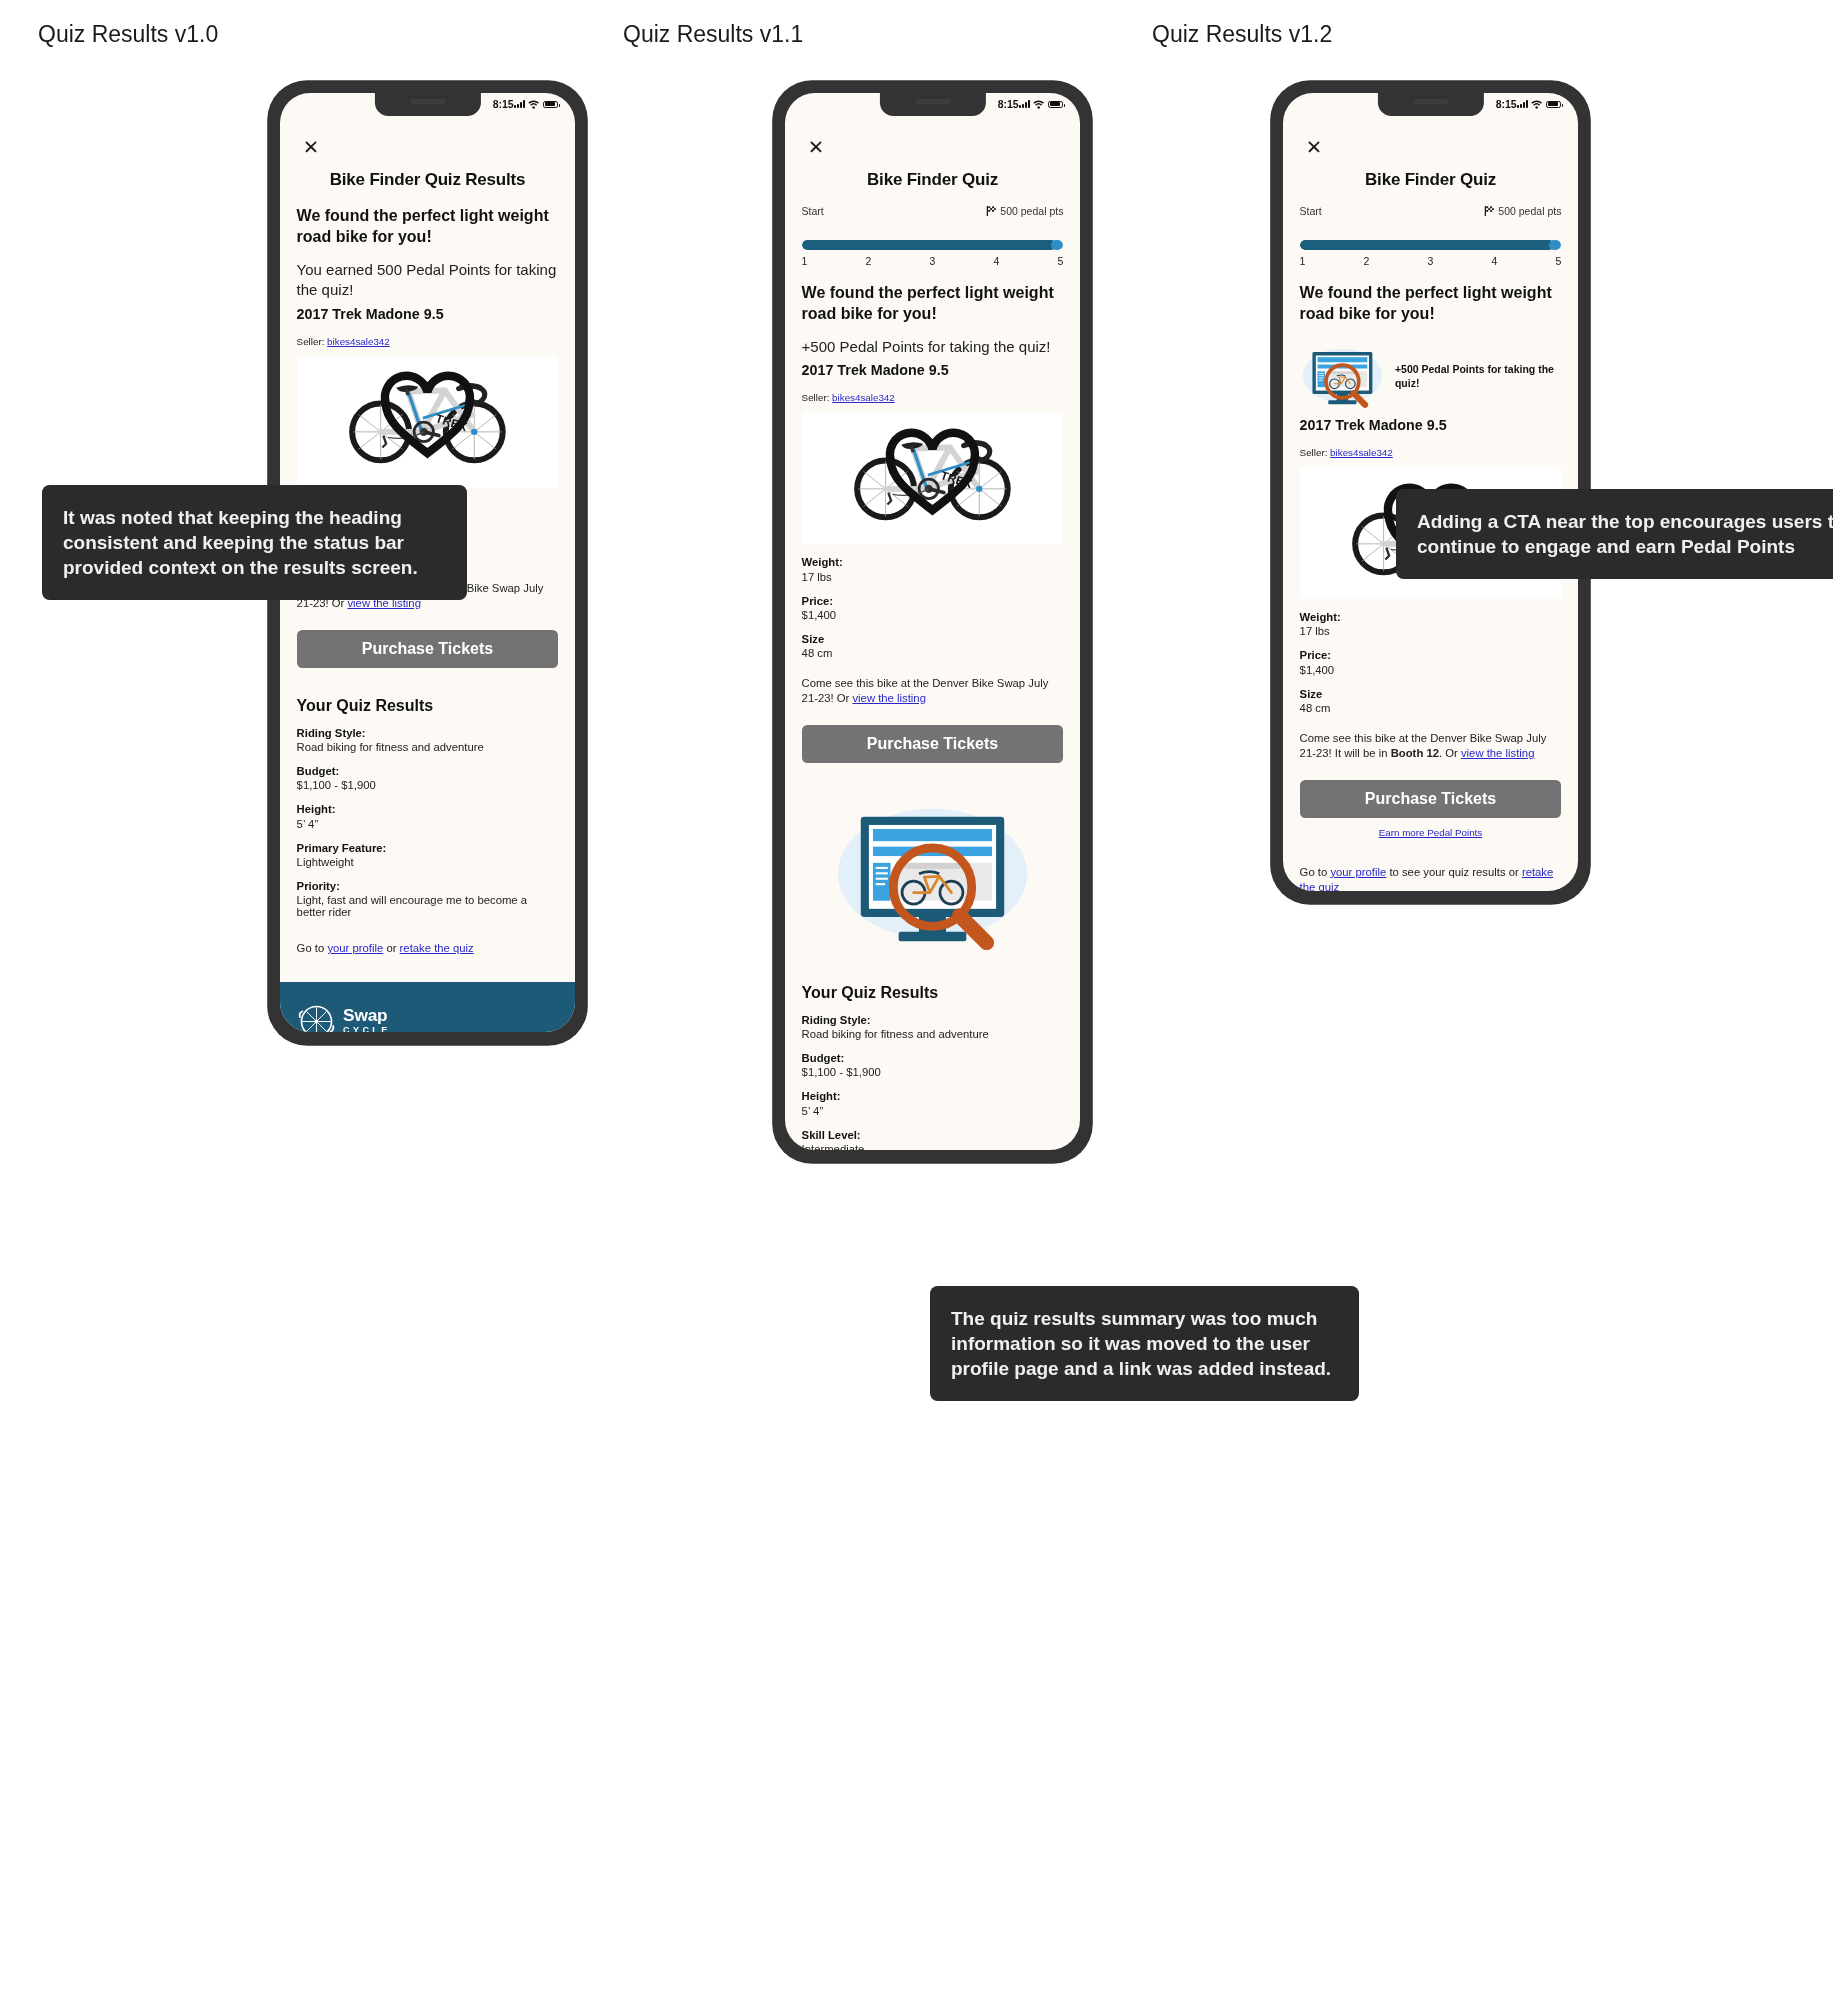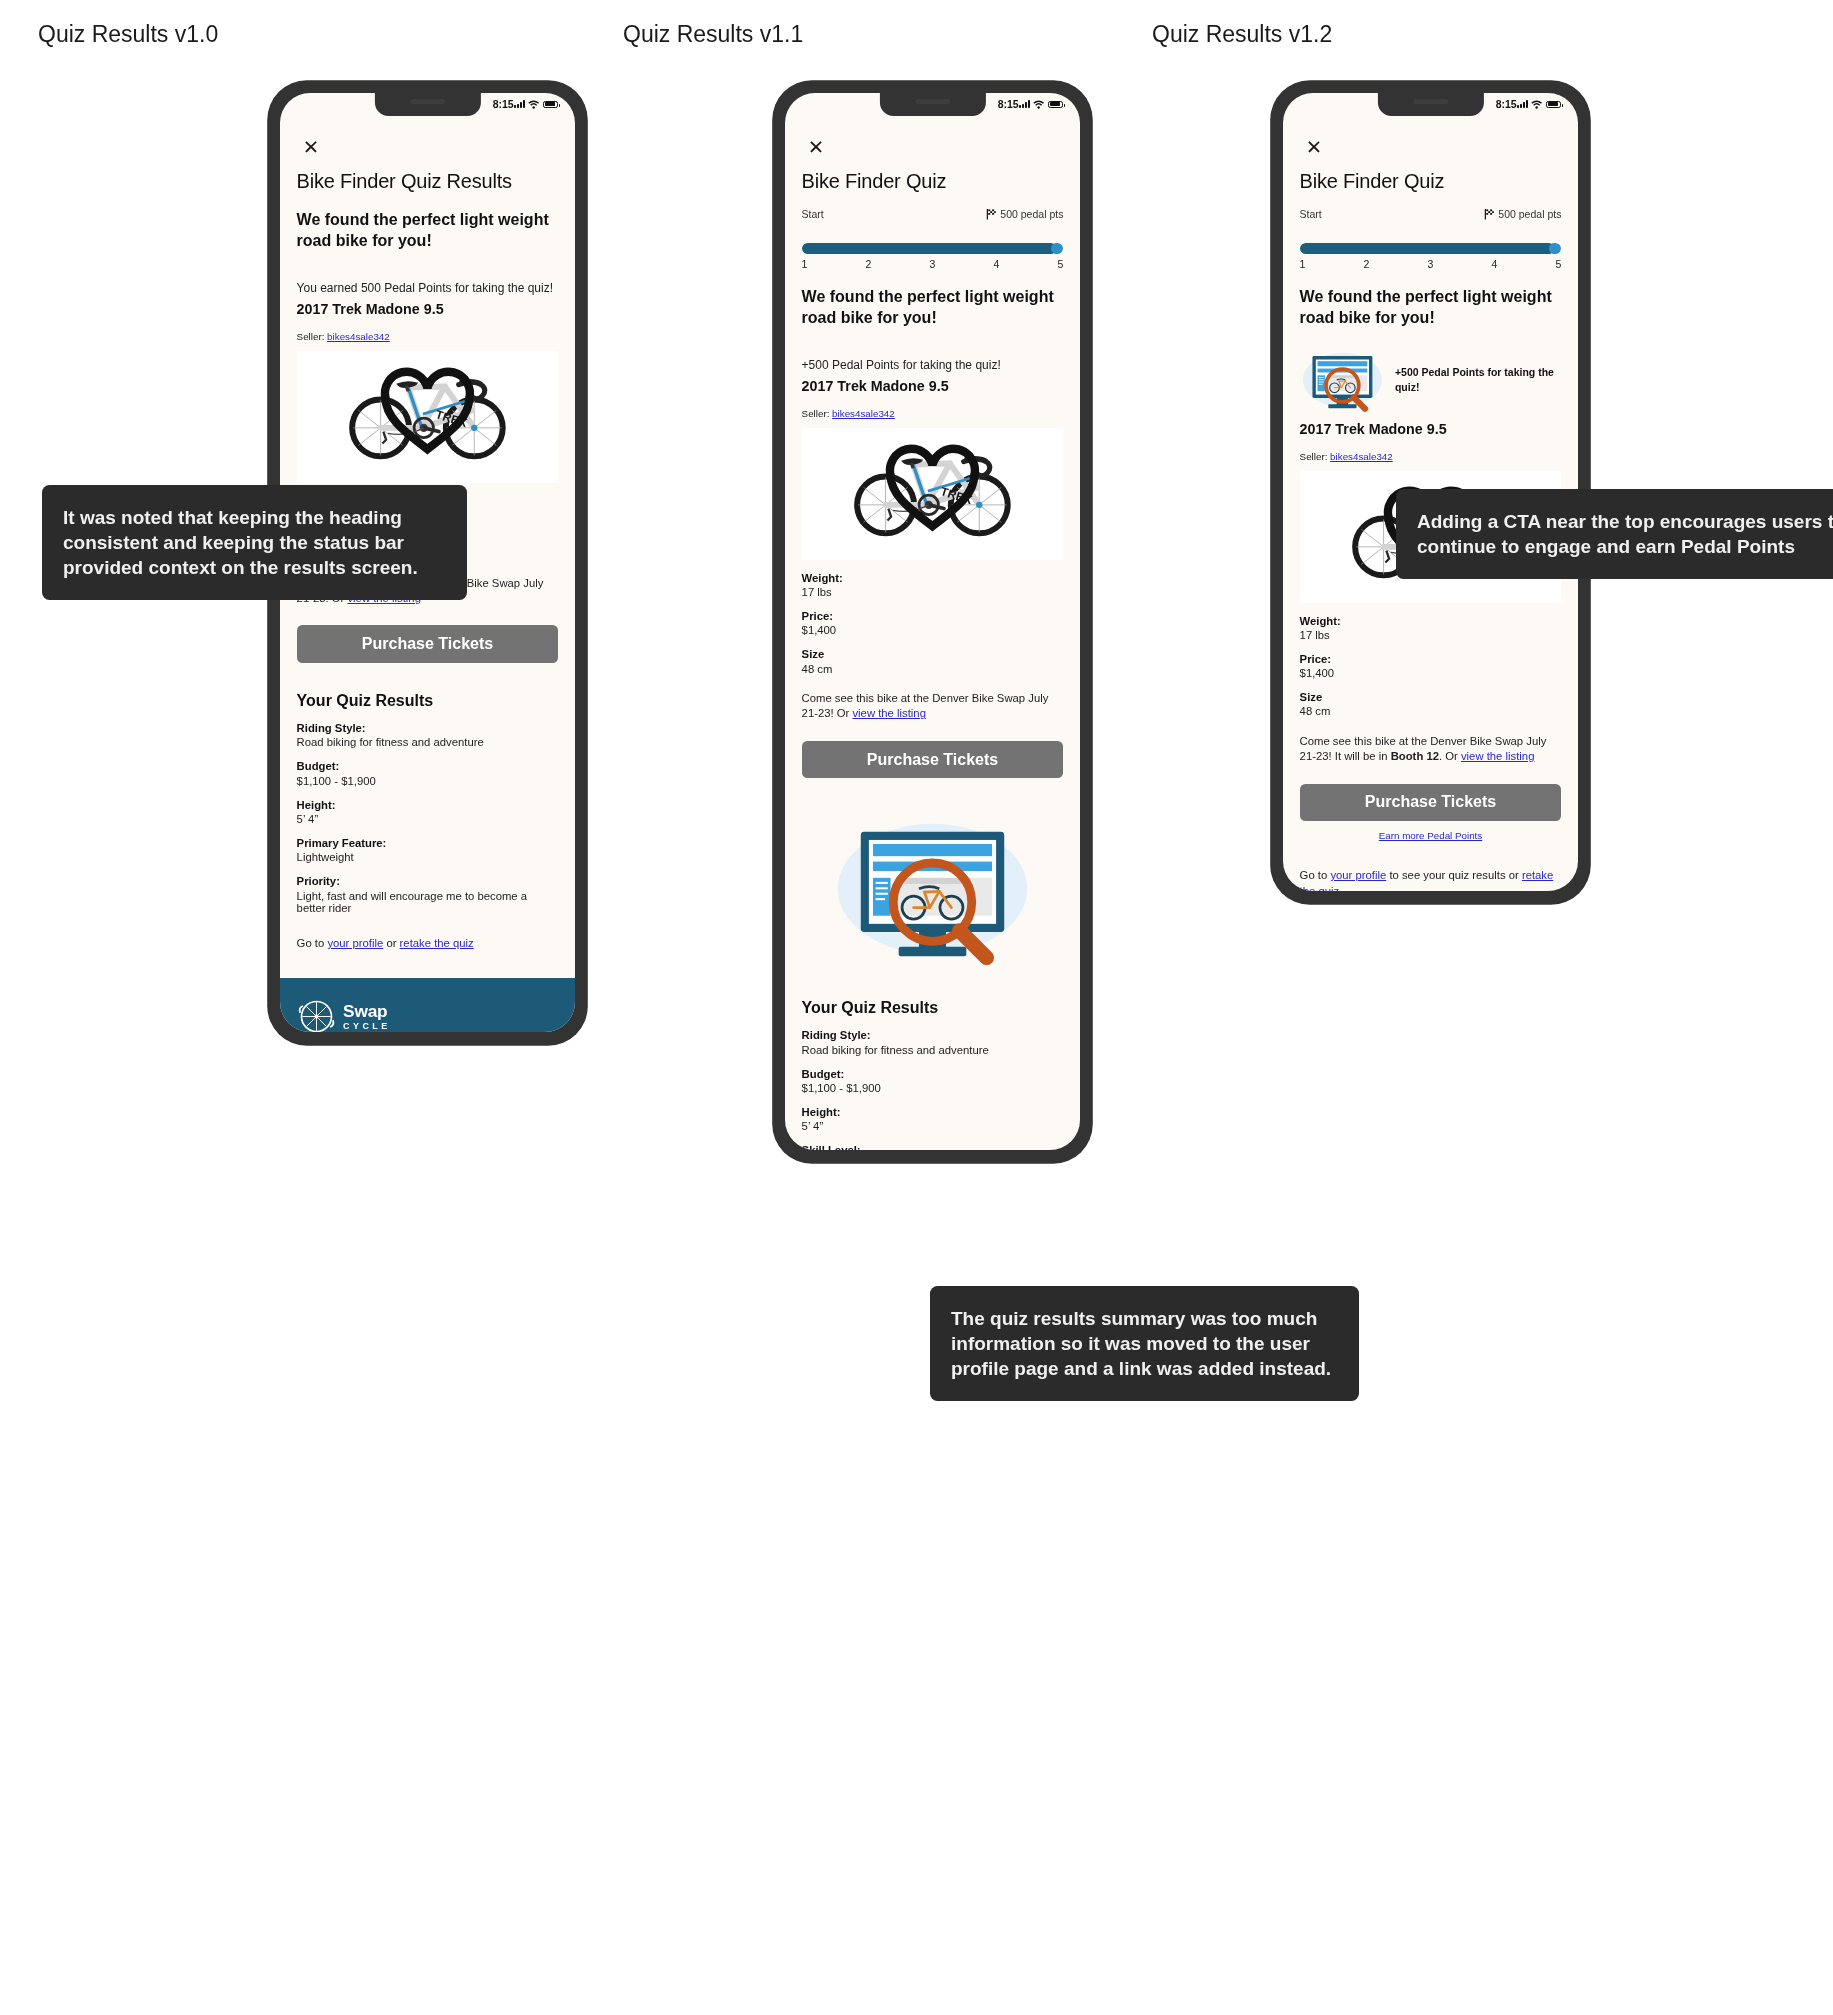--- a/index.html
+++ b/index.html
@@ -92,23 +92,23 @@
   .content { padding: 0 16.6px; }
 
   .closebtn {
     width: 25.6px; height: 25.6px; margin: 19.6px 0 0 1.5px;
     display: flex; align-items: center; justify-content: center;
     font-size: 19.6px; line-height: 1; color: #1a1a1a;
     font-weight: 300;
   }
 
   .scr-title {
-    text-align: left;
-    font-size: 20px;
-    font-weight: normal;
+    text-align: center;
+    font-size: 17px;
+    font-weight: bold;
     color: #111;
     line-height: 1.18;
     margin: 9px 0 0 0;
     letter-spacing: -0.2px;
   }
 
   
   .prog-wrap { margin-top: 15px; }
   .prog-labels {
     display: flex; justify-content: space-between;
@@ -130,21 +130,21 @@
   .prog-ticks {
     display: flex; justify-content: space-between;
     font-size: 10.5px; color: #222; margin-top: 4.5px;
   }
 
   
   h2.lead {
     font-size: 16px; font-weight: bold; color: #111;
     line-height: 1.3; margin-top: 16.6px;
   }
-  p.sub { font-size: 12px; color: #222; line-height: 1.35; margin-top: 28px; }
+  p.sub { font-size: 15px; color: #222; line-height: 1.35; margin-top: 12px; }
   h3.prodname { font-size: 14.3px; font-weight: bold; color: #111; margin-top: 5px; }
   .seller { font-size: 9.8px; color: #222; margin-top: 14px; }
   a, .lnk { color: #2828c8; text-decoration: underline; cursor: pointer; }
 
   .bike-photo {
     position: relative;
     margin-top: 9px;
     background: #ffffff;
     height: 132px;
     overflow: hidden;

